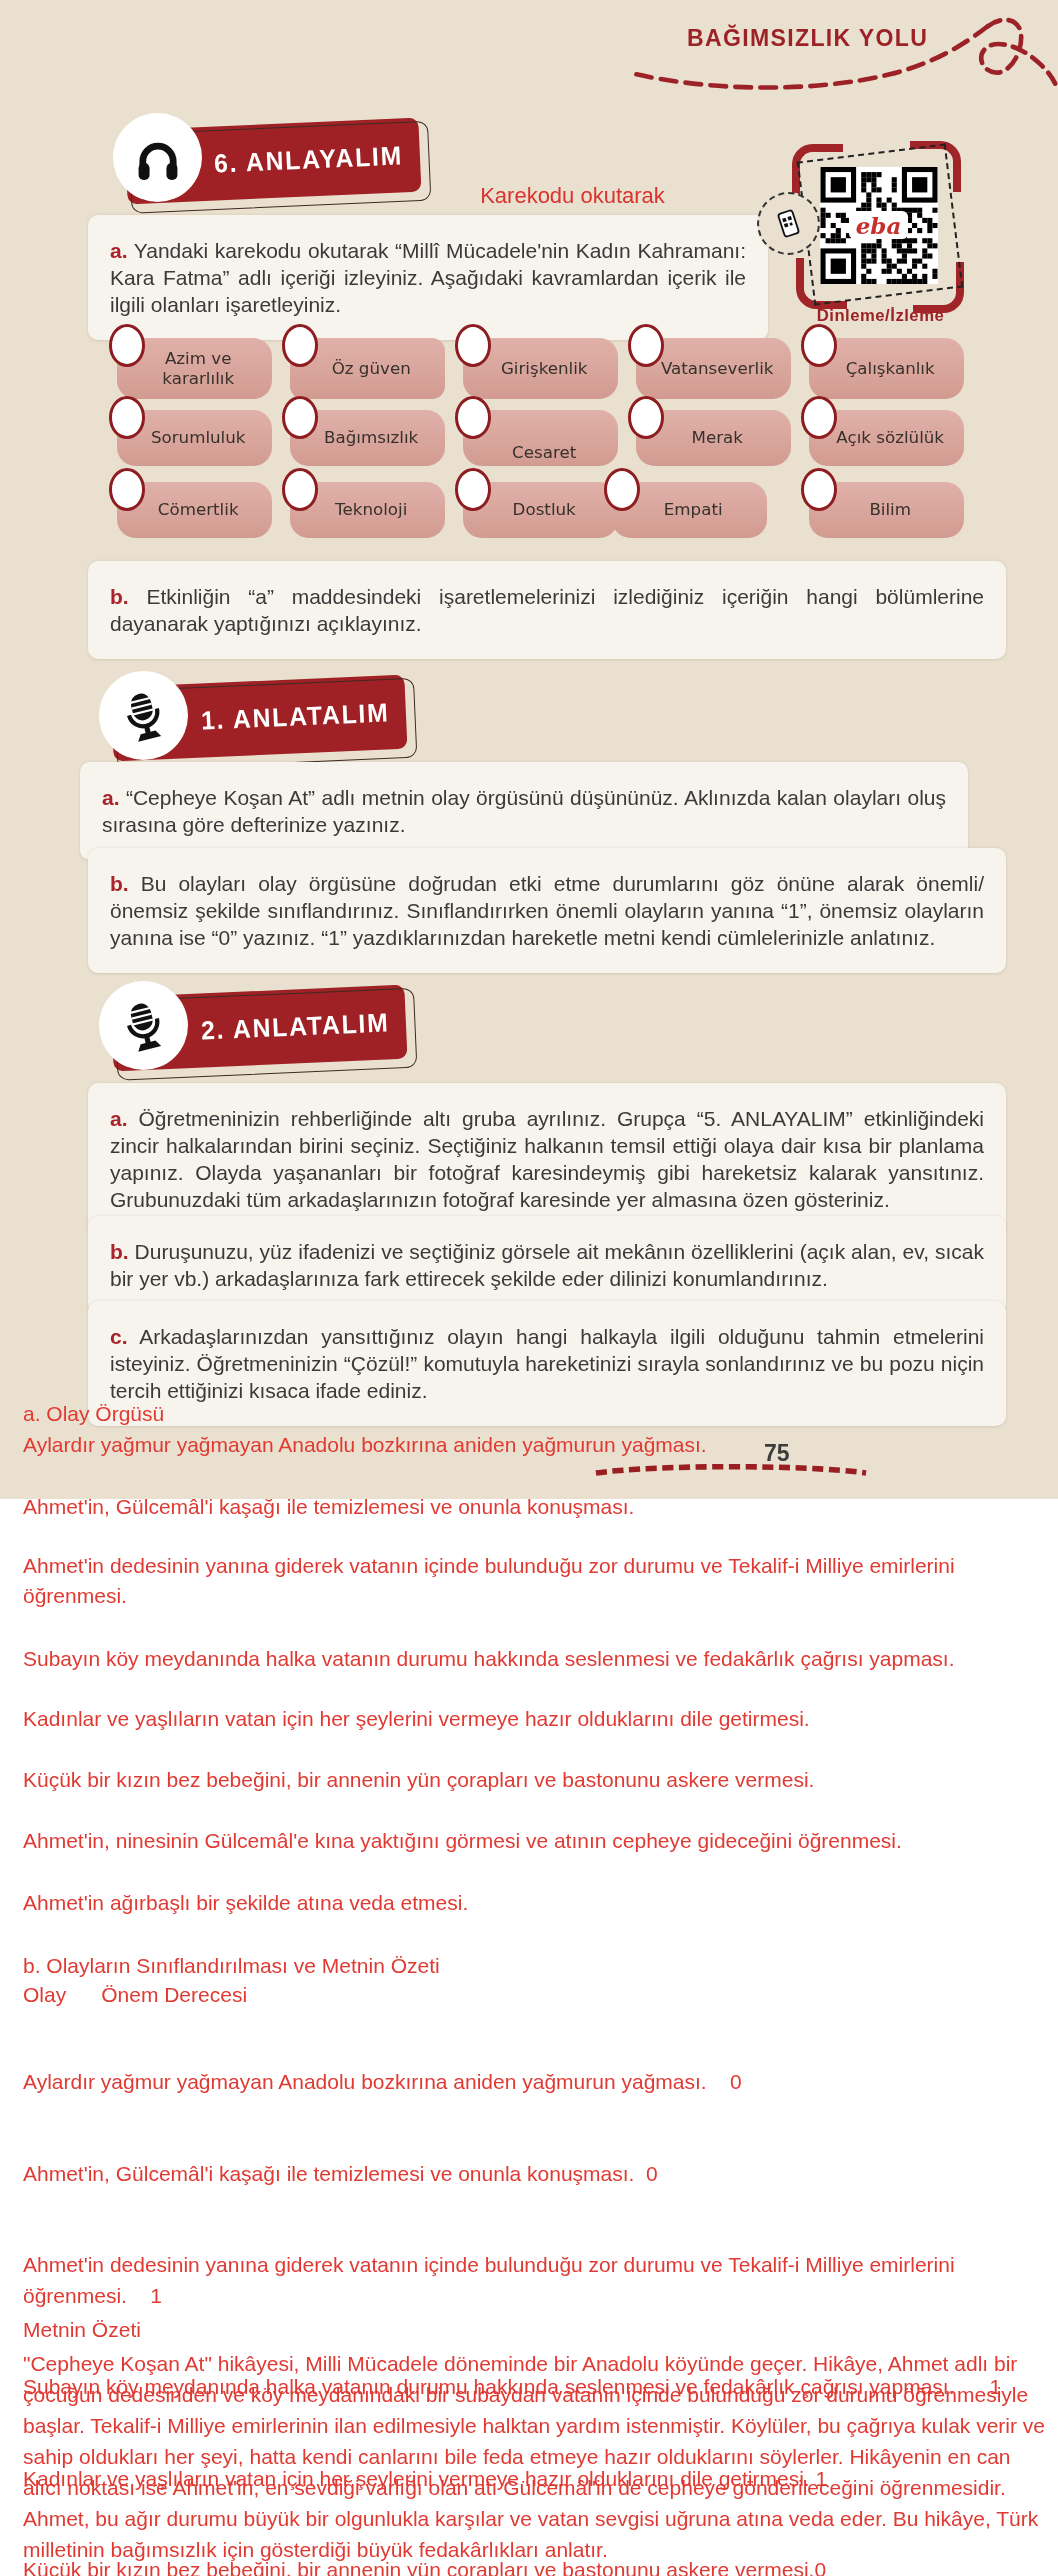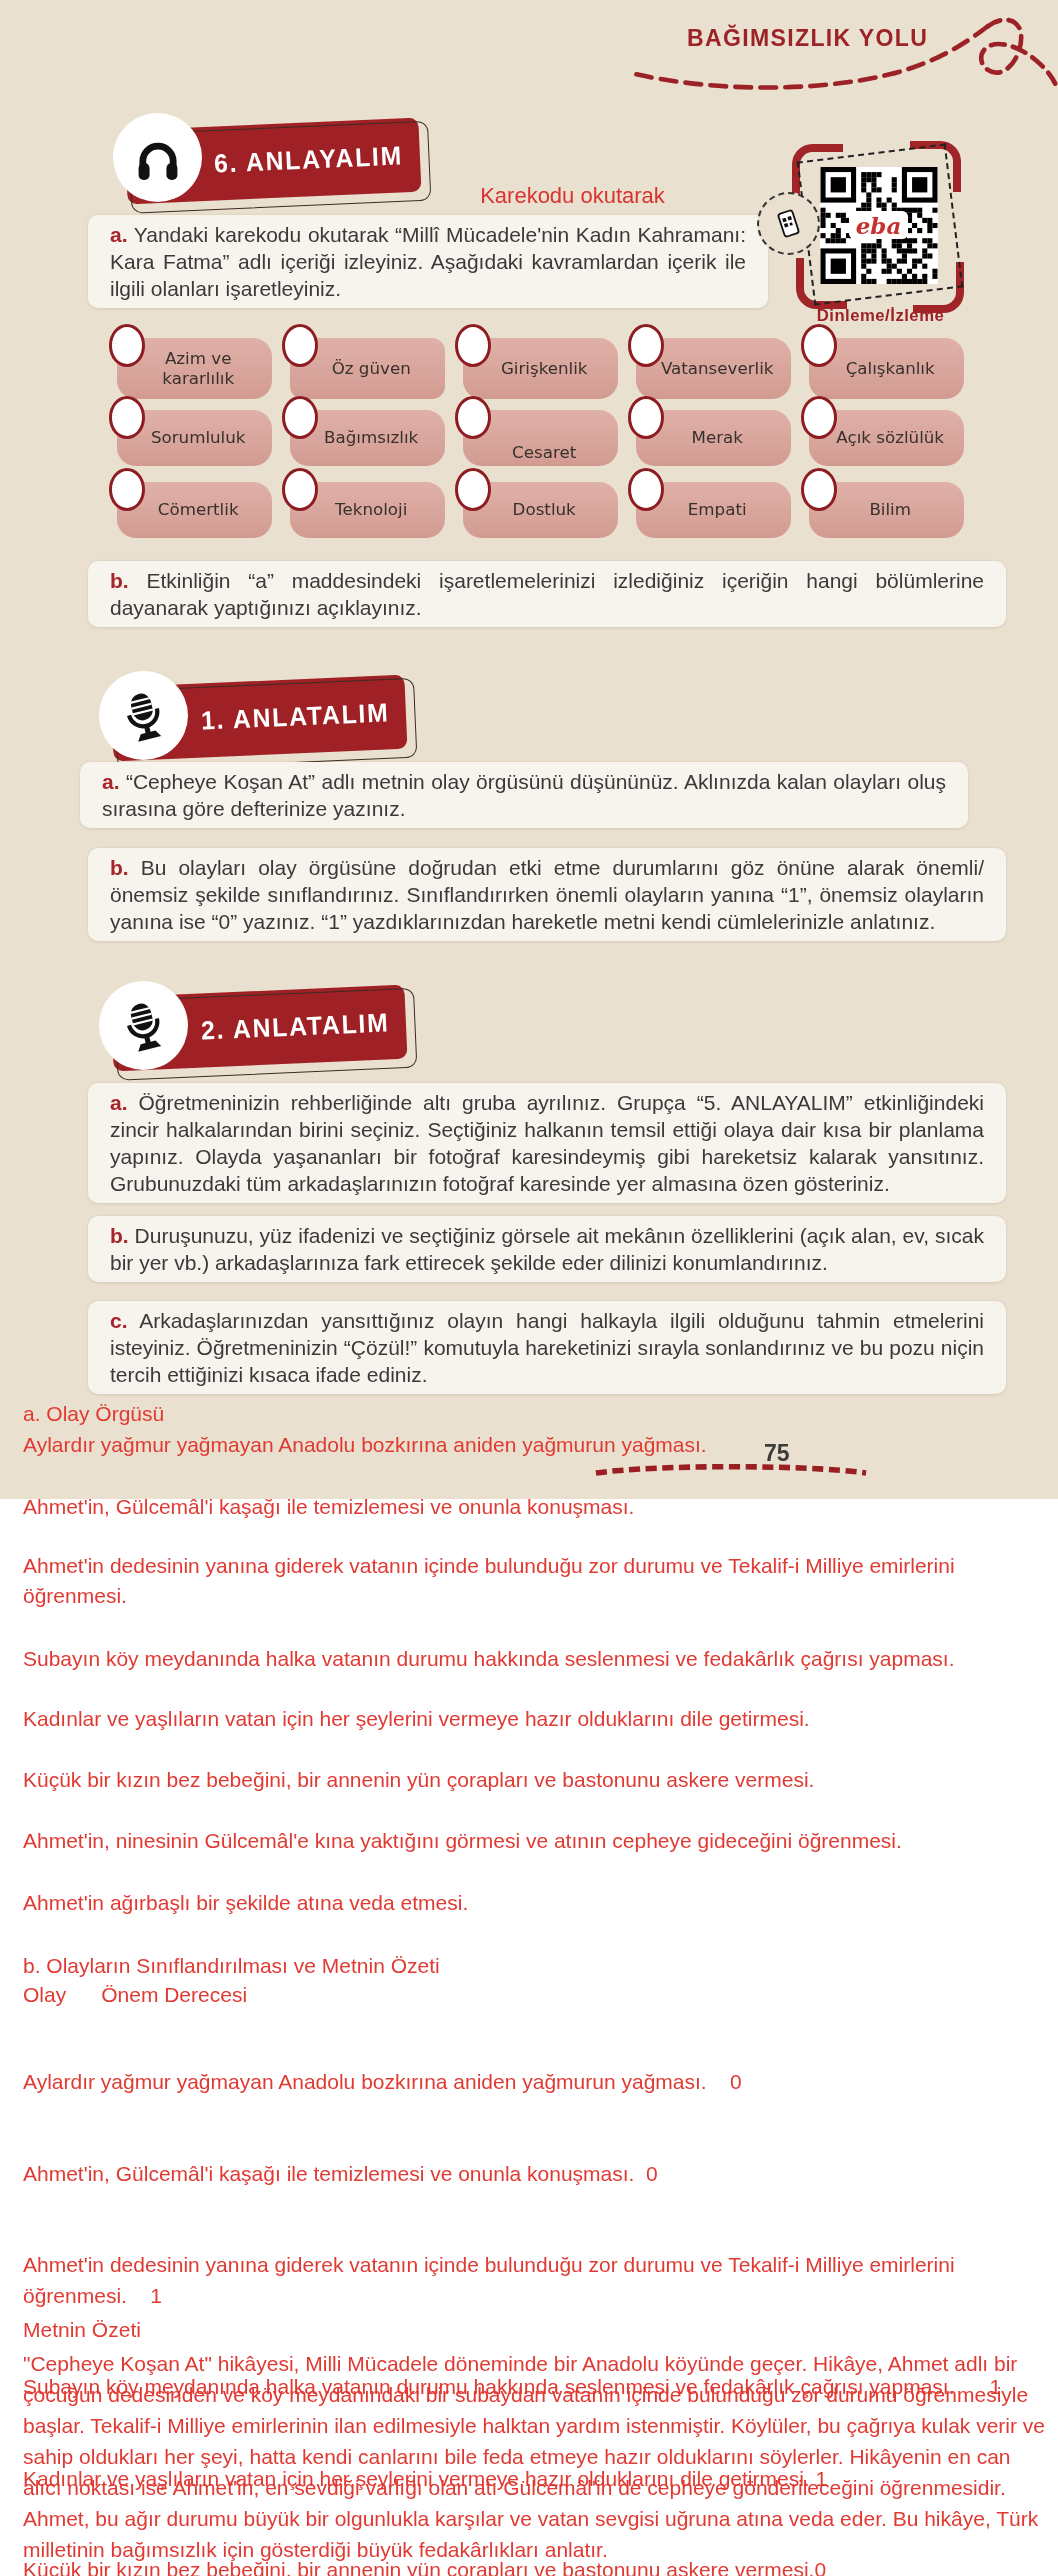--- a/index.html
+++ b/index.html
@@ -19,21 +19,21 @@
                border-radius:9.3px;transform:rotate(-2.5deeg);transform:rotate(-2.5deg);
                display:flex;align-items:center;justify-content:center;padding-left:72px;box-sizing:border-box;}
   .badge-plate::after{content:"";position:absolute;inset:-2.8px;border:1.9px solid #3c2b23;border-radius:11px;
                transform:translate(6.5px,6.5px);z-index:-1;}
   .badge-title{color:#fff;font-weight:bold;font-size:26px;letter-spacing:1.9px;white-space:nowrap;
                transform:scaleX(.95);}
   .badge-circle{position:absolute;left:11px;top:0px;width:89px;height:89px;background:#fff;border-radius:50%;
                display:flex;align-items:center;justify-content:center;z-index:2;}
 
   
-  .card{position:absolute;background:#f7f4ee;border-radius:10px;padding:6px 22px;box-sizing:border-box;
+  .card{position:absolute;background:#f7f4ee;border-radius:10px;padding:22px 22px;box-sizing:border-box;
         font-size:21px;line-height:27px;color:#3a3a3a;text-align:justify;
         box-shadow:0 0.9px 2.8px rgba(90,70,50,.15);}
   .card .lbl{color:#a8242a;font-weight:bold;}
 
   
   .qr-note{position:absolute;left:442px;top:144px;width:261px;text-align:center;color:#d9332e;
            font-size:22px;line-height:30.5px;white-space:pre-line;margin-top:37px;}
   .qr-wrap{position:absolute;left:792px;top:137px;width:176px;height:176px;}
   .corner{position:absolute;width:43px;height:43px;border:0 solid #a02428;}
   .c-tl{left:0;top:7.4px;border-left-width:8.3px;border-top-width:8.3px;border-top-left-radius:20.4px;}
@@ -341,21 +341,21 @@
     <div class="chip-label">Cömertlik</div>
   </div>
   <div class="chip" style="left:290px;top:482px;height:56px;">
     <div class="chip-check"></div>
     <div class="chip-label">Teknoloji</div>
   </div>
   <div class="chip" style="left:463px;top:482px;height:56px;">
     <div class="chip-check"></div>
     <div class="chip-label">Dostluk</div>
   </div>
-  <div class="chip" style="left:636px;top:482px;height:56px;">
+  <div class="chip" style="left:612px;top:482px;height:56px;">
     <div class="chip-check"></div>
     <div class="chip-label">Empati</div>
   </div>
   <div class="chip" style="left:809px;top:482px;height:56px;">
     <div class="chip-check"></div>
     <div class="chip-label">Bilim</div>
   </div>
 
   <div class="card" style="left:88px;top:561px;width:918px;">
     <span class="lbl">b.</span>

